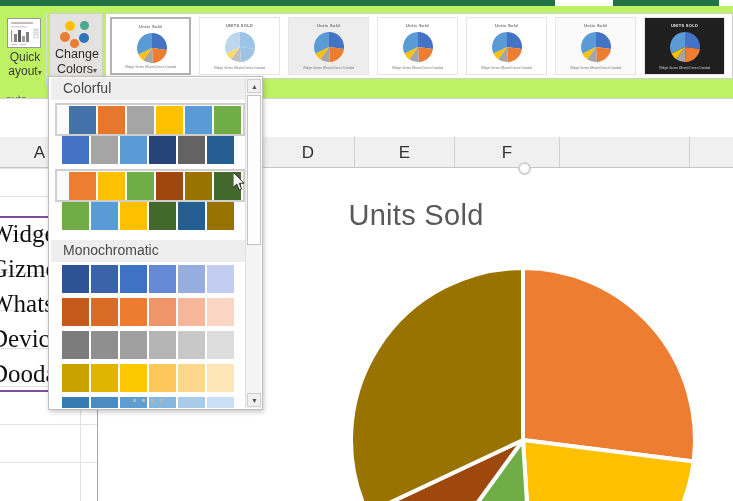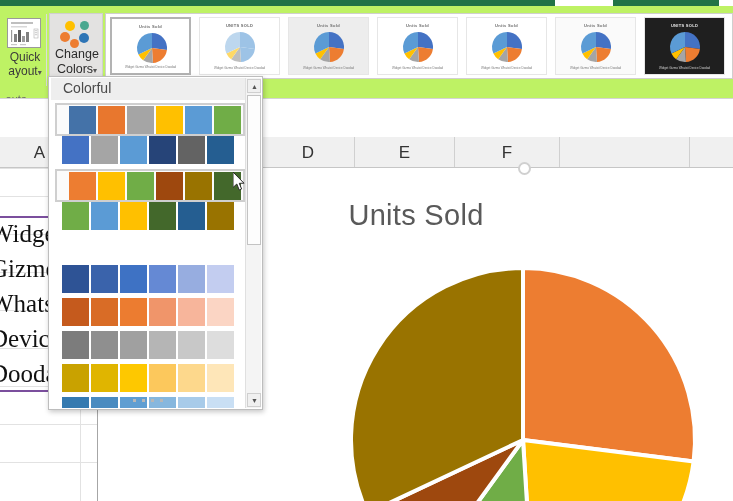--- a/index.html
+++ b/index.html
@@ -324,20 +324,23 @@
           <div class="sw" style="left:157px;top:1px;background:#43682b"></div>
         </div>
         <div class="swrow" style="top:124px">
           <div class="sw" style="left:7px;top:0px;background:#70ad47"></div>
           <div class="sw" style="left:36px;top:0px;background:#5b9bd5"></div>
           <div class="sw" style="left:65px;top:0px;background:#ffc000"></div>
           <div class="sw" style="left:94px;top:0px;background:#43682b"></div>
           <div class="sw" style="left:123px;top:0px;background:#255e91"></div>
           <div class="sw" style="left:152px;top:0px;background:#997300"></div>
         </div>
+        <div class="dd-section" style="top:162px">
+          <div class="dd-section-label">Monochromatic</div>
+        </div>
         <div class="swrow" style="top:187px">
           <div class="sw" style="left:7px;top:0px;background:#2e5395"></div>
           <div class="sw" style="left:36px;top:0px;background:#3a63ab"></div>
           <div class="sw" style="left:65px;top:0px;background:#3e72c4"></div>
           <div class="sw" style="left:94px;top:0px;background:#6589d4"></div>
           <div class="sw" style="left:123px;top:0px;background:#97ade0"></div>
           <div class="sw" style="left:152px;top:0px;background:#c3cdf0"></div>
         </div>
         <div class="swrow" style="top:220px">
           <div class="sw" style="left:7px;top:0px;background:#c55a1d"></div>

